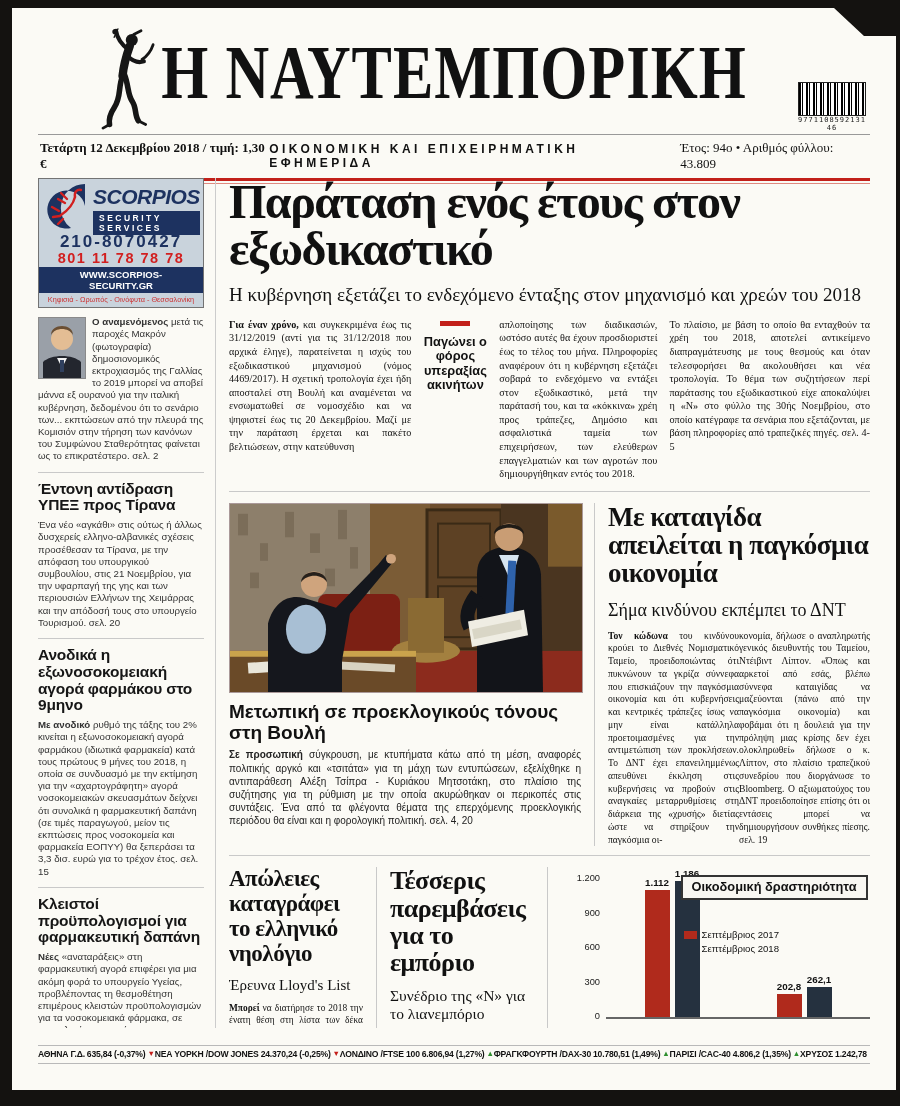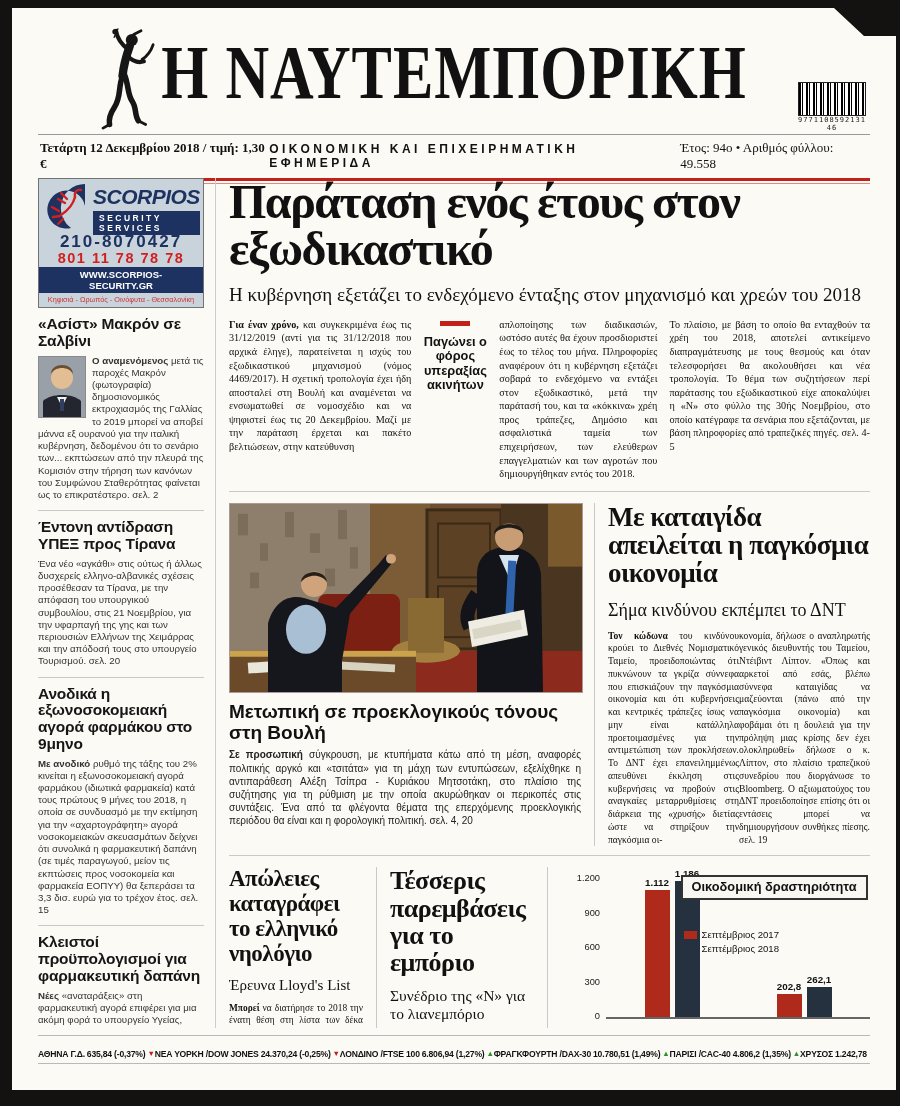--- a/index.html
+++ b/index.html
@@ -95,21 +95,21 @@
   .bar{width:25px;position:relative}
   .bar .v{position:absolute;top:-13px;left:50%;transform:translateX(-50%);font-weight:bold;font-size:9.8px;white-space:nowrap}
   .ctitle{position:absolute;left:36%;top:8px;border:2px solid #333;background:#f8f7f2;
           padding:3px 9px;font-weight:bold;font-size:12.8px;line-height:1.15;z-index:2}
   .legend{position:absolute;left:37%;top:62px;font-size:9.6px;z-index:2}
   .legend .li{display:flex;align-items:center;gap:5px;margin-bottom:3px}
   .sw{width:13px;height:8px;display:inline-block}
 
   
   .ticker{position:absolute;left:26px;right:26px;bottom:26px;background:#fbfaf5;border-top:1px solid #b9b9b9;
-          border-bottom:1px solid #b9b9b9;padding:13px 0 4px;display:flex;justify-content:space-between;
+          border-bottom:1px solid #b9b9b9;padding:3px 0 4px;display:flex;justify-content:space-between;
           font-weight:bold;font-size:8.6px;letter-spacing:-.2px;white-space:nowrap;overflow:hidden}
   .titem{display:inline-flex;align-items:center;gap:2px}
   .tri{font-size:7.5px;line-height:1}
   .tri.up{color:#2f8f2f}.tri.down{color:#c41e1a}
 </style>
 </head>
 <body>
 
 <div class="page">
 
@@ -132,21 +132,21 @@
     </svg>
     <div class="mast-title">Η ΝΑΥΤΕΜΠΟΡΙΚΗ</div>
     <div class="barcode">
       <div class="bars"></div>
       <div class="num"><span>9771108592131</span> <span>46</span></div>
     </div>
   </div>
   <div class="dateline">
     <span class="dl-left">Τετάρτη 12 Δεκεμβρίου 2018 / τιμή: 1,30 €</span>
     <span class="dl-center">ΟΙΚΟΝΟΜΙΚΗ ΚΑΙ ΕΠΙΧΕΙΡΗΜΑΤΙΚΗ ΕΦΗΜΕΡΙΔΑ</span>
-    <span class="dl-right">Έτος: 94ο • Αριθμός φύλλου: 49.558</span>
+    <span class="dl-right">Έτος: 94ο • Αριθμός φύλλου: 43.809</span>
   </div>
   <div class="redrule"></div>
   <div class="redrule2"></div>
 
   <div class="content">
 
     <div class="rail">
 
       <div class="ad">
         <div class="ad-top">
@@ -162,21 +162,20 @@
           <div class="ad-brand">SCORPIOS</div>
           <div class="ad-sub">SECURITY SERVICES</div>
         </div>
         <div class="ad-ph1">210-8070427</div>
         <div class="ad-ph2">801 11 78 78 78</div>
         <div class="ad-url">WWW.SCORPIOS-SECURITY.GR</div>
         <div class="ad-loc">Κηφισιά - Ωρωπός - Οινόφυτα - Θεσσαλονίκη</div>
       </div>
 
       <div class="rail-art">
-        <h3>«Ασίστ» Μακρόν σε Σαλβίνι</h3>
         <p>
           <svg class="macron-img" viewBox="0 0 46 60" preserveAspectRatio="none">
             <rect width="46" height="60" fill="#9aa0a8"></rect>
             <path d="M4 60 L4 44 C12 36 34 36 42 44 L42 60 Z" fill="#23262e"></path>
             <polygon points="18,40 28,40 23,50" fill="#f2f2f2"></polygon>
             <rect x="21" y="42" width="4" height="12" fill="#30405e"></rect>
             <circle cx="23" cy="21" r="11" fill="#e3bd94"></circle>
             <path d="M12 17 C12 5 34 5 34 17 C30 9 16 9 12 17 Z" fill="#6b4f33"></path>
           </svg>
           <b class="lead-in">Ο αναμενόμενος</b><span> μετά τις παροχές Μακρόν (φωτογραφία) δημοσιονομικός εκτροχιασμός της Γαλλίας το 2019 μπορεί να αποβεί μάννα εξ ουρανού για την ιταλική κυβέρνηση, δεδομένου ότι το σενάριο των... εκπτώσεων από την πλευρά της Κομισιόν στην τήρηση των κανόνων του Συμφώνου Σταθερότητας φαίνεται ως το επικρατέστερο. σελ. 2</span>

